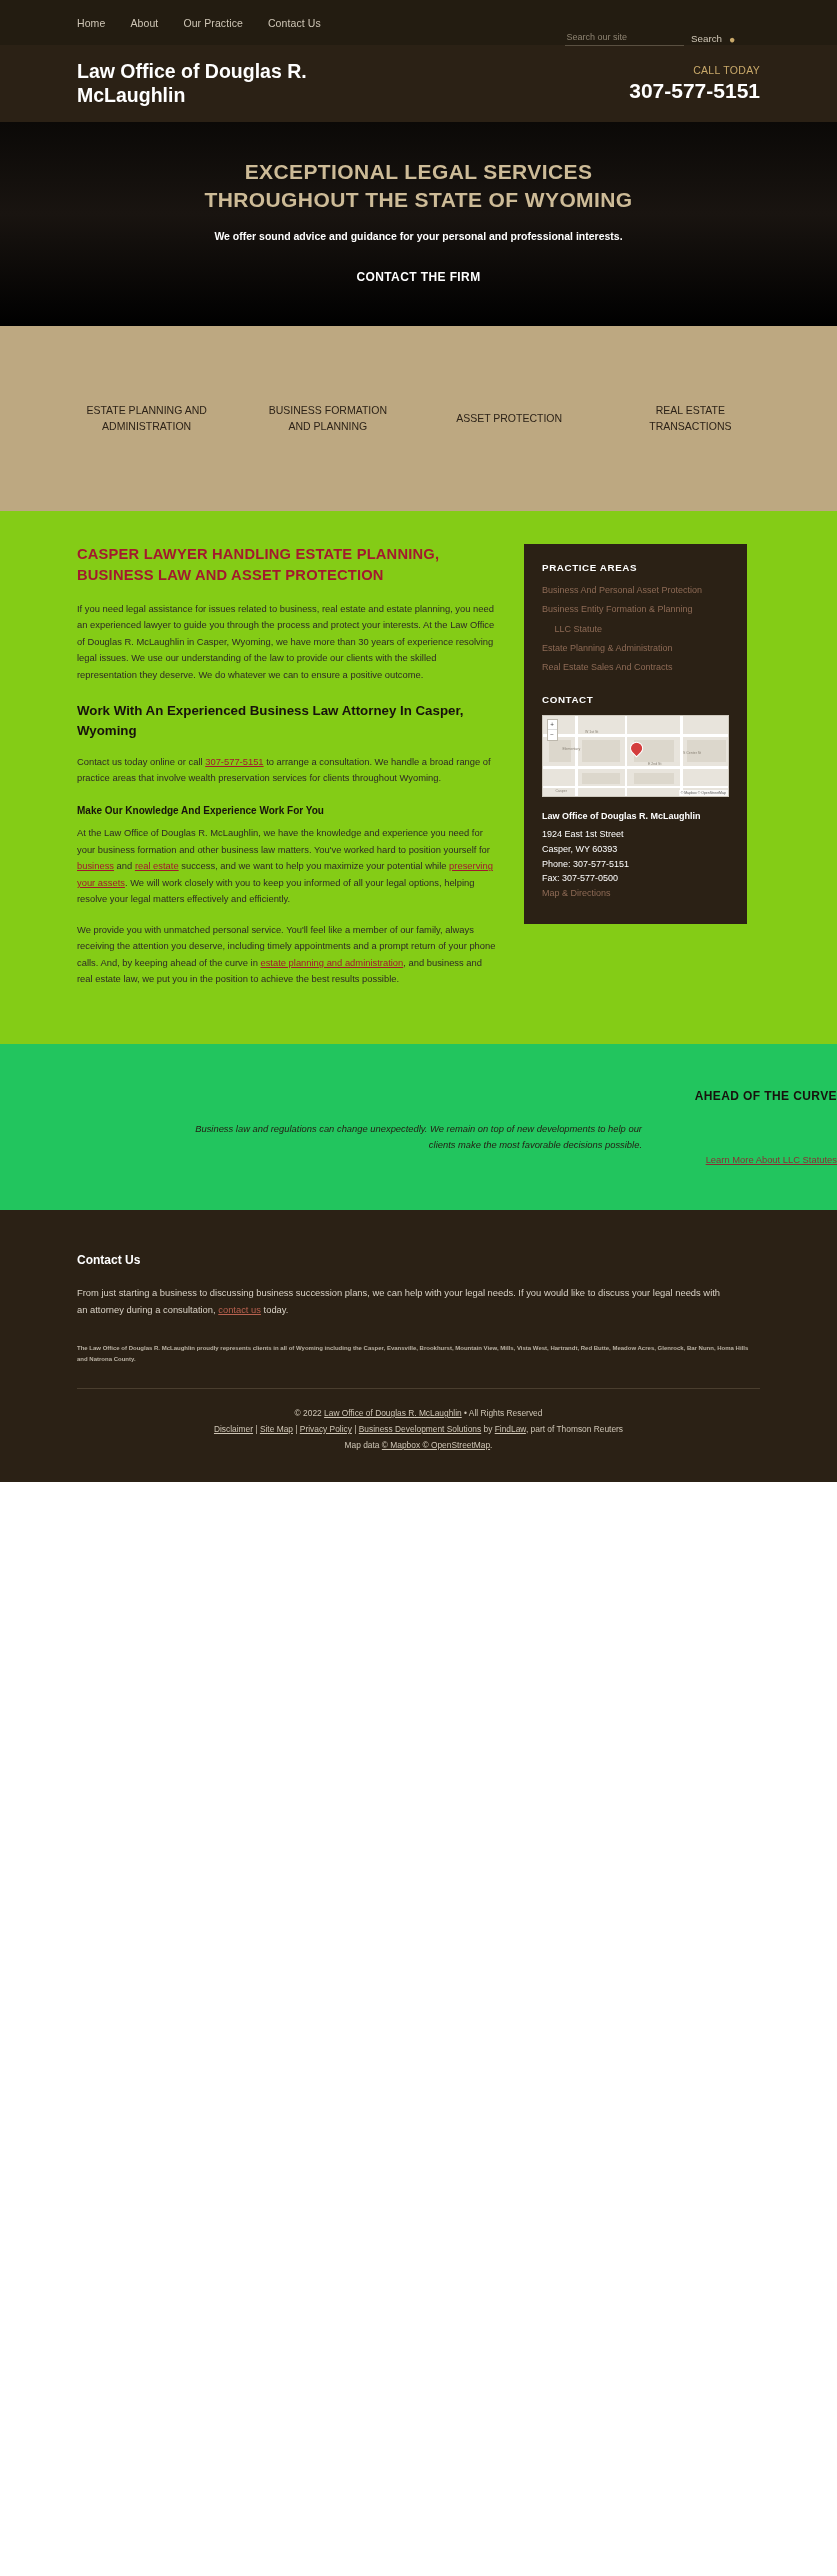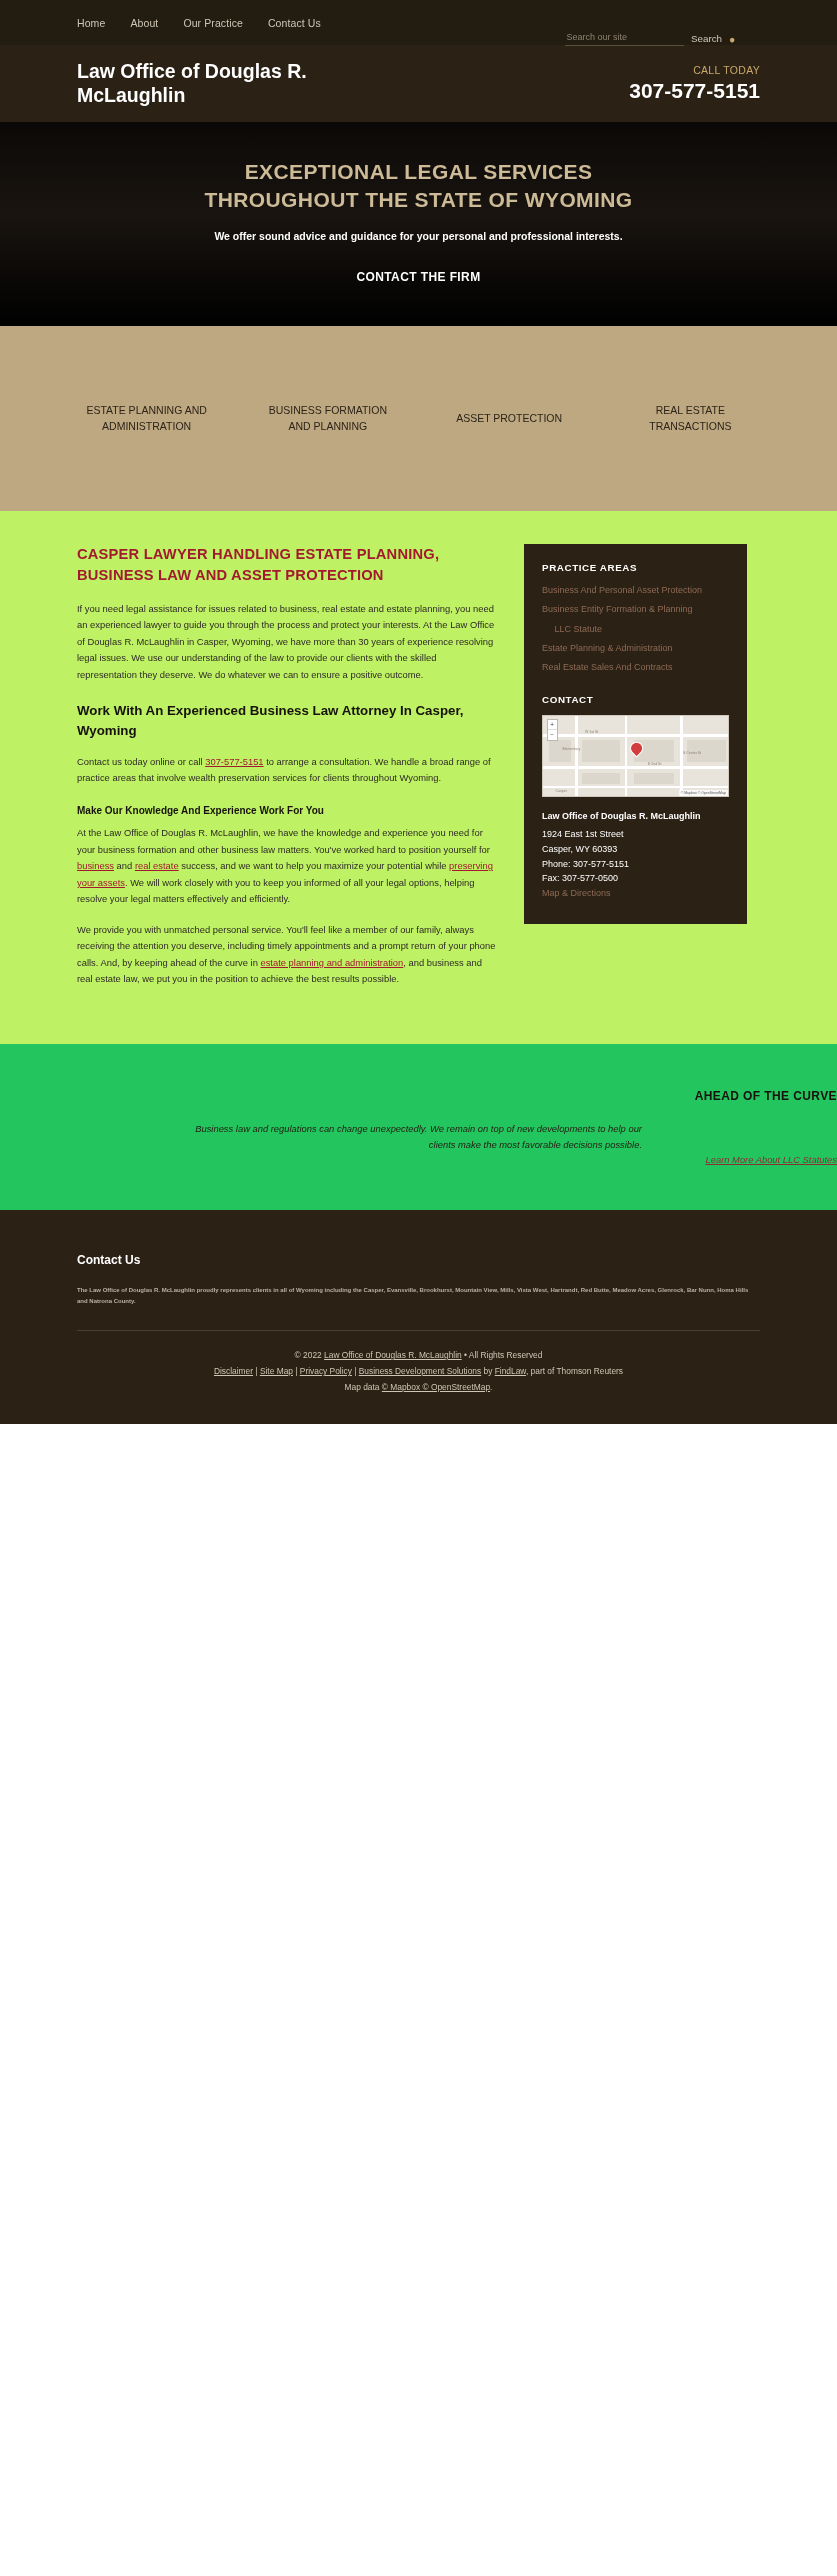--- a/index.html
+++ b/index.html
@@ -129,21 +129,21 @@
     width: 140px;
     text-align: center;
     color: #2d2318;
     font-size: 10.5px;
     line-height: 1.55;
     text-decoration: none;
   }
 
   
   .main-wrap {
-    background: #bef264;
+    background: #84cc16;
     padding: 33px 77px 42px 77px;
     display: flex;
     gap: 28px;
     align-items: flex-start;
   }
   .content { width: 419px; }
   .content h2 {
     color: #a3192e;
     font-size: 14.7px;
     font-weight: bold;
@@ -269,21 +269,20 @@
     color: #241c12;
     font-size: 9.4px;
     font-style: italic;
     line-height: 1.75;
     max-width: 447px;
     margin: 0 auto;
   }
   .curve a {
     color: #8a2f34;
     font-size: 9.4px;
-    font-style: italic;
     display: inline-block;
     margin-top: 0;
   }
 
   
   .footer {
     background: #2b2115;
     padding: 43px 77px 28px 77px;
   }
   .footer h3 {
@@ -439,20 +438,23 @@
 </div>
 
 <div class="curve">
   <h3>AHEAD OF THE CURVE</h3>
   <p>Business law and regulations can change unexpectedly. We remain on top of new developments to help our clients make the most favorable decisions possible.</p>
   <a href="#">Learn More About LLC Statutes</a>
 </div>
 
 <div class="footer">
   <h3>Contact Us</h3>
+  <p class="intro">
+    <span>From just starting a business to discussing business succession plans, we can help with your legal needs. If you would like to discuss your legal needs with an attorney during a consultation, </span><a href="#">contact us</a><span> today.</span>
+  </p>
   <div class="disclaimer-sm">The Law Office of Douglas R. McLaughlin proudly represents clients in all of Wyoming including the Casper, Evansville, Brookhurst, Mountain View, Mills, Vista West, Hartrandt, Red Butte, Meadow Acres, Glenrock, Bar Nunn, Homa Hills and Natrona County.</div>
   <div class="rule"></div>
   <div class="foot-center">
     <div class="line">
       <span>© 2022 </span><a href="#">Law Office of Douglas R. McLaughlin</a><span> • All Rights Reserved</span>
     </div>
     <div class="line">
       <a href="#">Disclaimer</a> |
       <a href="#">Site Map</a> |
       <a href="#">Privacy Policy</a> |

